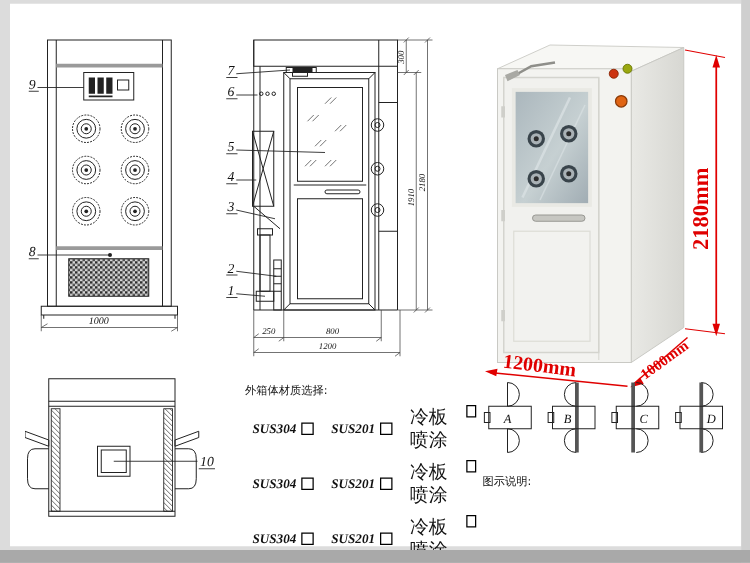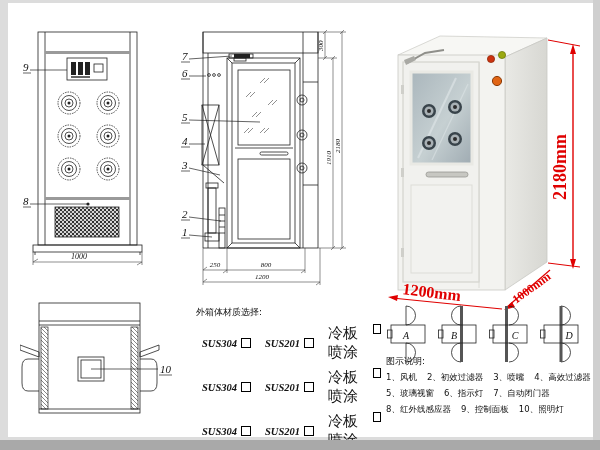--- a/index.html
+++ b/index.html
@@ -32,21 +32,21 @@
   .mat-opt{display:flex;align-items:flex-start;}
   .mat-opt .sus{font:italic bold 10.5px "Liberation Serif",serif;color:#111;}
   .mat-opt .cjk{font-size:15px;color:#111;}
   .cb{display:inline-block;width:8px;height:8px;border:1.2px solid #000;margin-left:4px;background:#fff;}
 
   
   .configs{position:absolute;left:386px;top:303px;width:200px;display:flex;gap:5px;}
   .cfg-letter{font:italic 10px "Liberation Serif",serif;}
 
   
-  .legend{position:absolute;left:386px;top:355px;width:212px;}
+  .legend{position:absolute;left:386px;top:379px;width:212px;}
   .legend-title{font-size:9px;color:#111;margin-bottom:4px;}
   .legend-items{display:flex;flex-wrap:wrap;column-gap:10px;row-gap:4px;font-size:8.5px;color:#111;}
 </style>
 </head>
 <body>
 
 <div class="canvas">
   <div class="paper"></div>
 
   <svg class="abs" style="left:20px;top:25px;" width="140" height="250" viewBox="0 0 140 250">
@@ -474,29 +474,17 @@
       <path d="M22,40 A9.5,9.5 0 0 1 22,59" class="thin"></path>
       <rect x="20.5" y="3" width="3" height="56" fill="#555"></rect>
       <rect x="5" y="22" width="34" height="18" class="thin"></rect>
       <rect x="1.5" y="27" width="4.5" height="8" class="thin"></rect>
       <text x="30" y="35.5" text-anchor="middle" class="cfg-letter">D</text>
     </svg>
   </div>
 
   <div class="legend">
     <div class="legend-title">图示说明:</div>
-    <div class="legend-items">
-      <span>1、风机</span>
-      <span>2、初效过滤器</span>
-      <span>3、喷嘴</span>
-      <span>4、高效过滤器</span>
-      <span>5、玻璃视窗</span>
-      <span>6、指示灯</span>
-      <span>7、自动闭门器</span>
-      <span>8、红外线感应器</span>
-      <span>9、控制面板</span>
-      <span>10、照明灯</span>
-    </div>
   </div>
 
   <div class="right-edge"></div>
   <div class="bottom-bar"></div>
 </div>
 
 </body></html>

